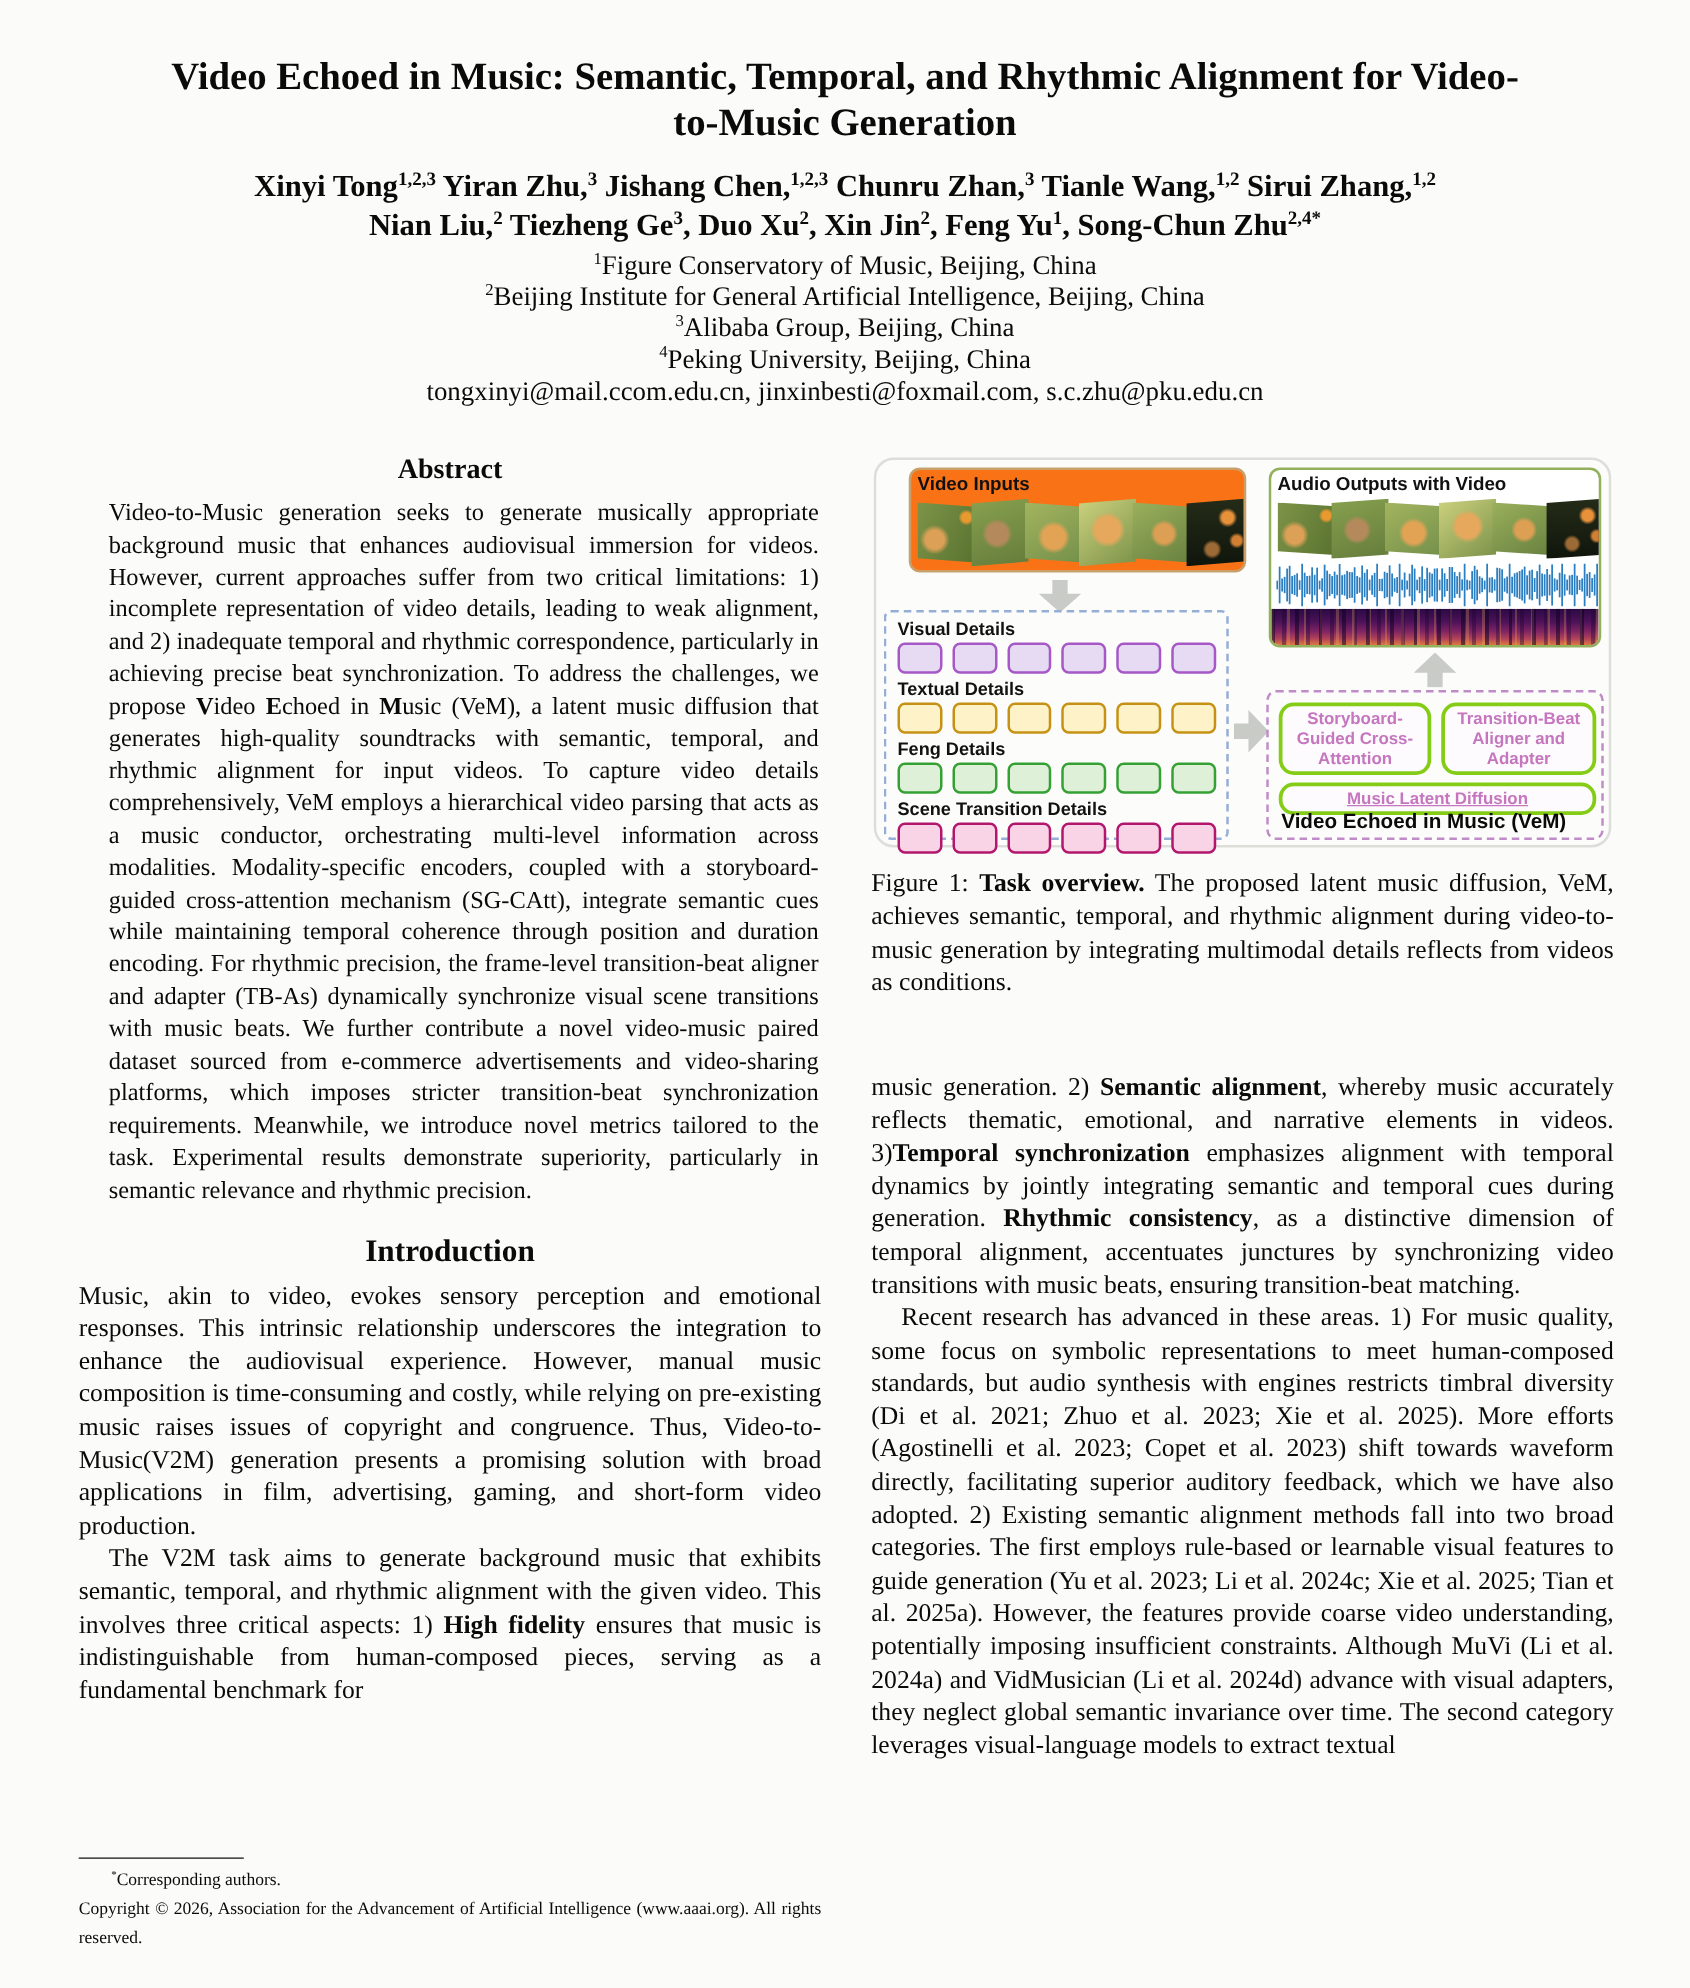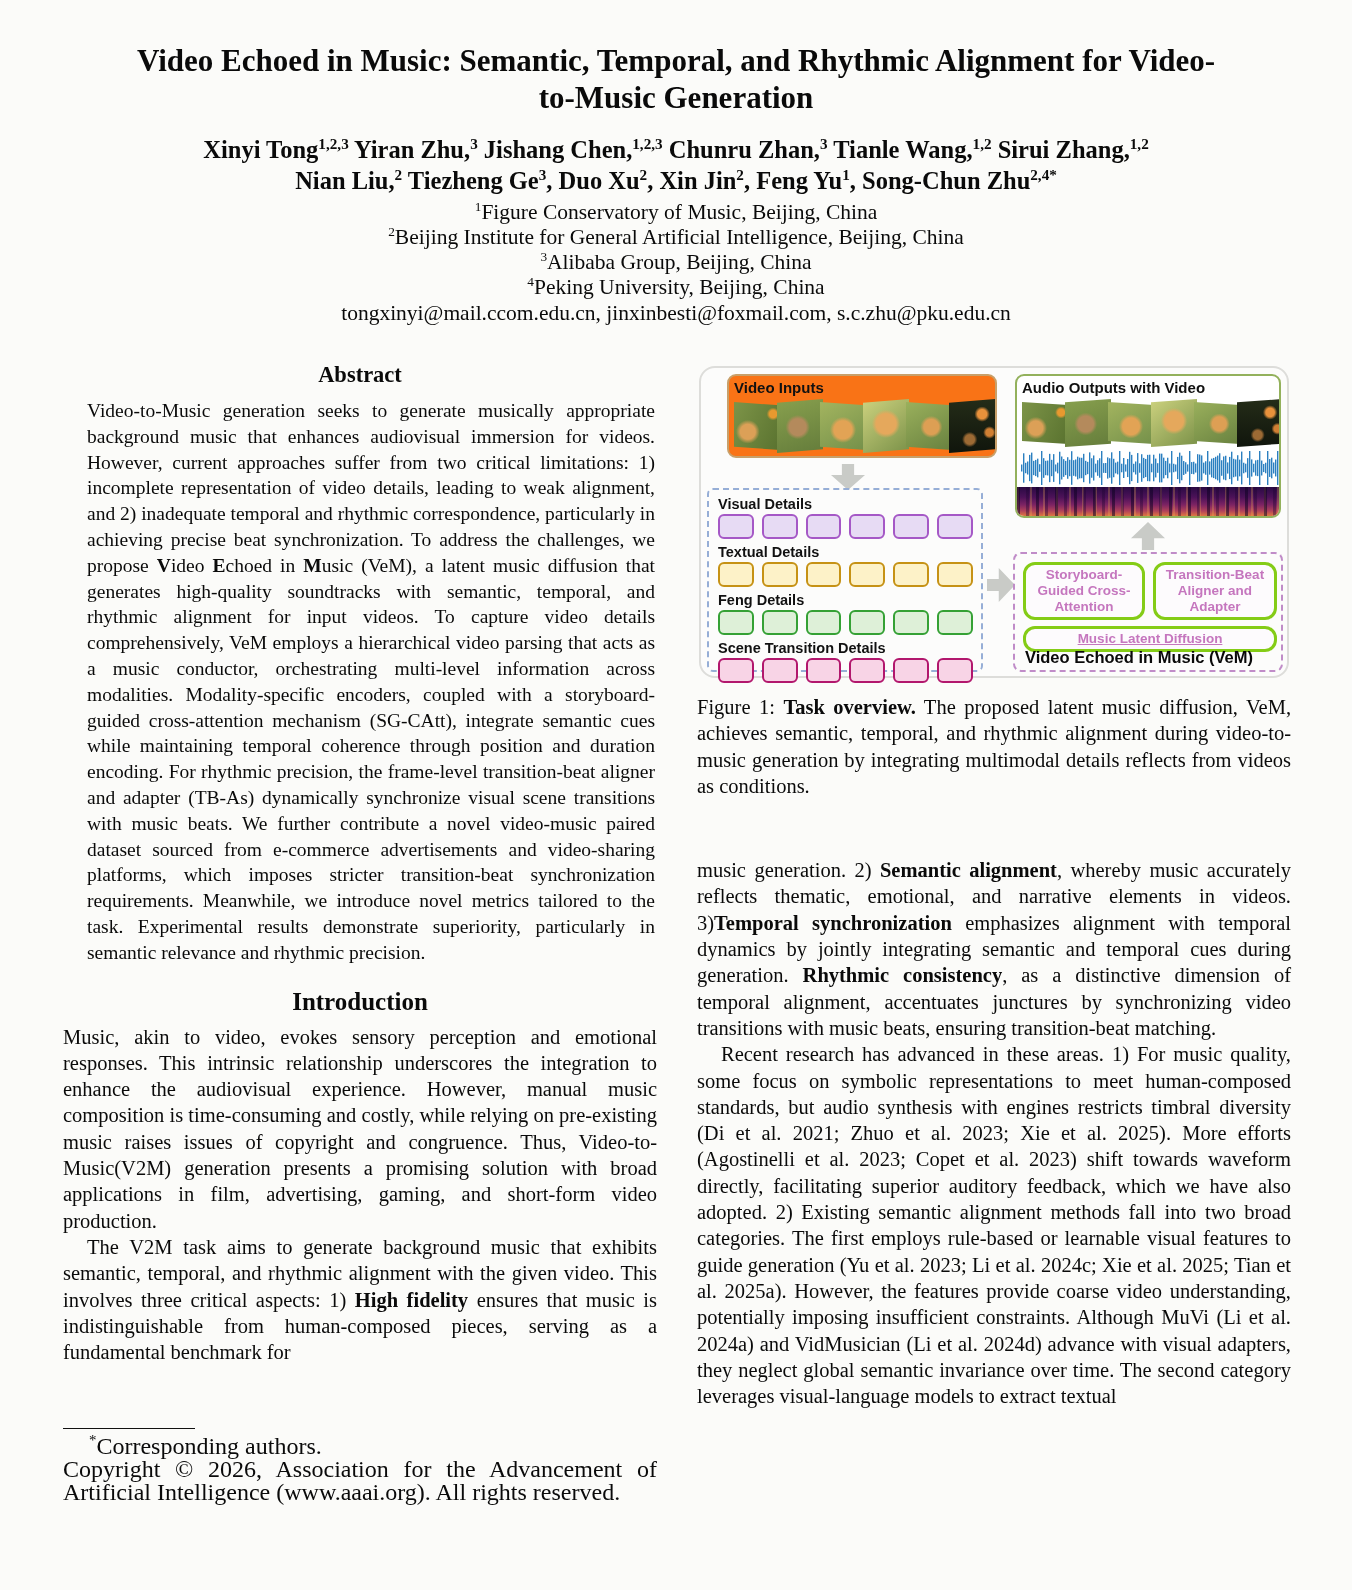--- a/index.html
+++ b/index.html
@@ -19,21 +19,21 @@
   .col{position:absolute;top:362px;width:594px;text-align:justify;}
   .col-left{left:63px;}
   .col-right{left:697px;}
   .sec-head{font-size:22.5px;font-weight:bold;text-align:center;margin:0 0 10px 0;}
   .intro-head{font-size:25px;font-weight:bold;text-align:center;margin:22px 0 8px 0;}
   .abs-body{font-size:19.5px;line-height:25.8px;margin:0 2px 0 24px;}
   .body-par{font-size:20.5px;line-height:26.3px;margin:0;hyphens:auto;}
   .indent{text-indent:24px;}
 
   
-  .footnote{position:absolute;left:63px;top:1428px;width:594px;font-size:24px;line-height:23px;text-align:justify;}
+  .footnote{position:absolute;left:63px;top:1486px;width:594px;font-size:14px;line-height:23px;text-align:justify;}
   .fn-rule{width:132px;border-top:1.6px solid #111;margin-bottom:6px;}
   .fn-star{text-indent:26px;}
 
   
   .figure{position:relative;width:594px;height:318px;font-family:"Liberation Sans","DejaVu Sans",sans-serif;}
   .fig-outline{position:absolute;left:2px;top:4px;width:586px;height:308px;border:2px solid #dddddA;border-radius:16px;background:#fcfcfb;}
   .panel-label{font-weight:bold;font-size:15px;color:#111;}
   .video-box{position:absolute;left:14px;top:12px;width:270px;height:84px;border:2px solid #c8a06a;border-radius:9px;background:#f97316;padding:3px 5px;box-sizing:border-box;margin-left:16px;}
   .audio-box{position:absolute;left:318px;top:12px;width:266px;height:144px;border:2px solid #93b15c;border-radius:9px;background:#fff;padding:3px 5px 12px 5px;box-sizing:border-box;overflow:hidden;}
   .frames{position:relative;height:56px;margin-top:2px;}

